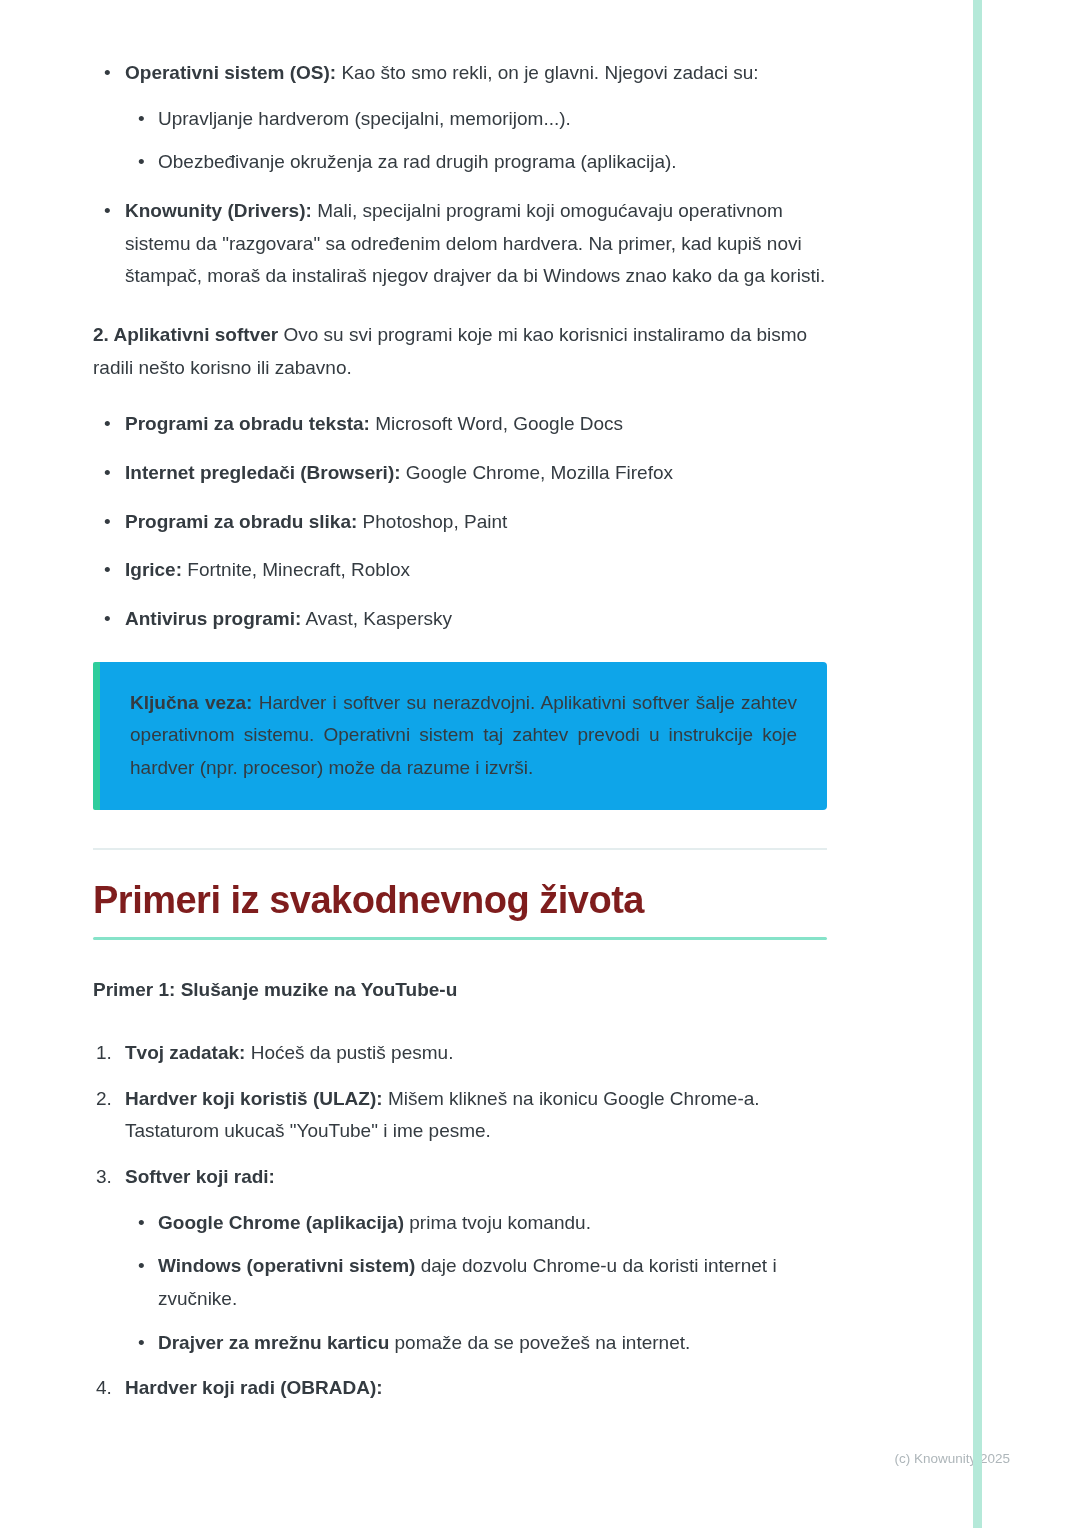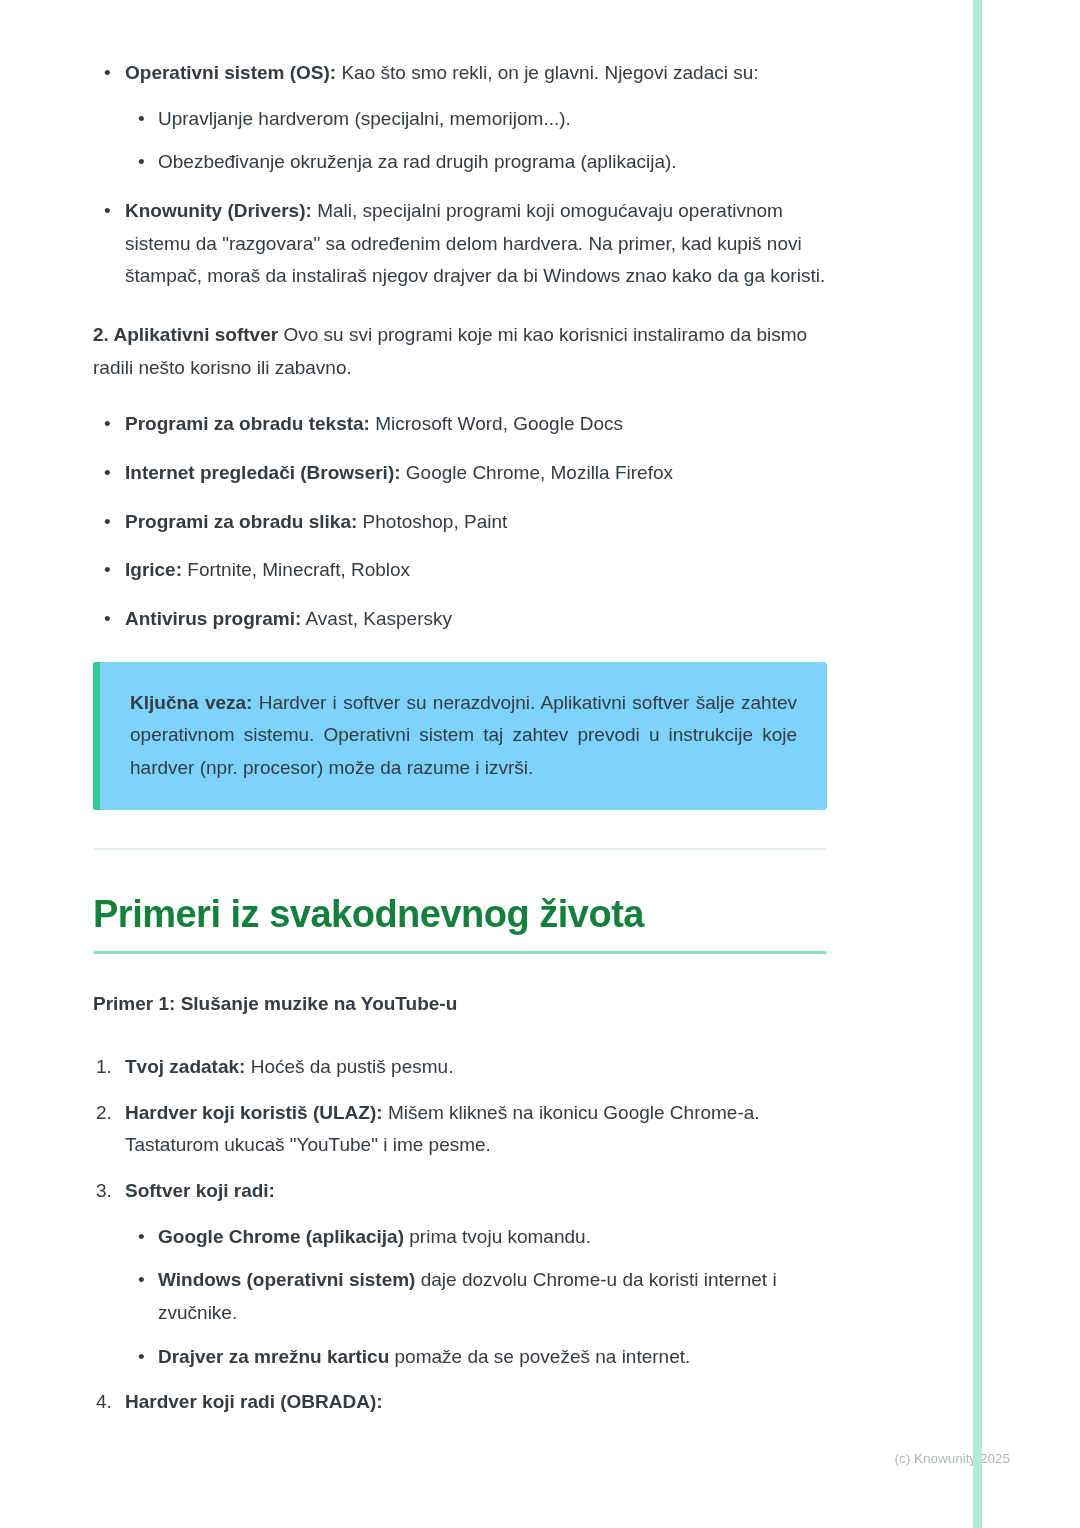--- a/index.html
+++ b/index.html
@@ -25,38 +25,38 @@
   ul.l1 > li::before { content:"\2022"; position:absolute; left:11px; top:0; }
 
   ul.l2 { list-style:none; margin-top:13px; }
   ul.l2 > li { position:relative; padding-left:33px; margin-bottom:11px; }
   ul.l2 > li::before { content:"\2022"; position:absolute; left:13px; top:0; }
 
   .para { margin:26px 0 24px 0; }
 
   .callout {
     margin-top:26px;
-    background:#7dd3fc;
+    background:#0ea5e9;
     border-left:7px solid #2ecd9c;
     border-radius:2px 4px 4px 2px;
     padding:25px 30px 25px 30px;
     text-align:justify;
   }
 
   .divider {
     border:none;
     border-top:2px solid #e4edee;
     margin-top:38px;
   }
 
   .heading {
-    margin-top:42px;
+    margin-top:28px;
     font-size:38px;
     font-weight:bold;
-    color:#15803d;
+    color:#7f1d1d;
     letter-spacing:-0.5px;
     line-height:1.2;
   }
   .heading-underline {
     margin-top:14px;
     height:3px;
     background:#86e3c9;
     border-radius:2px;
   }
 

